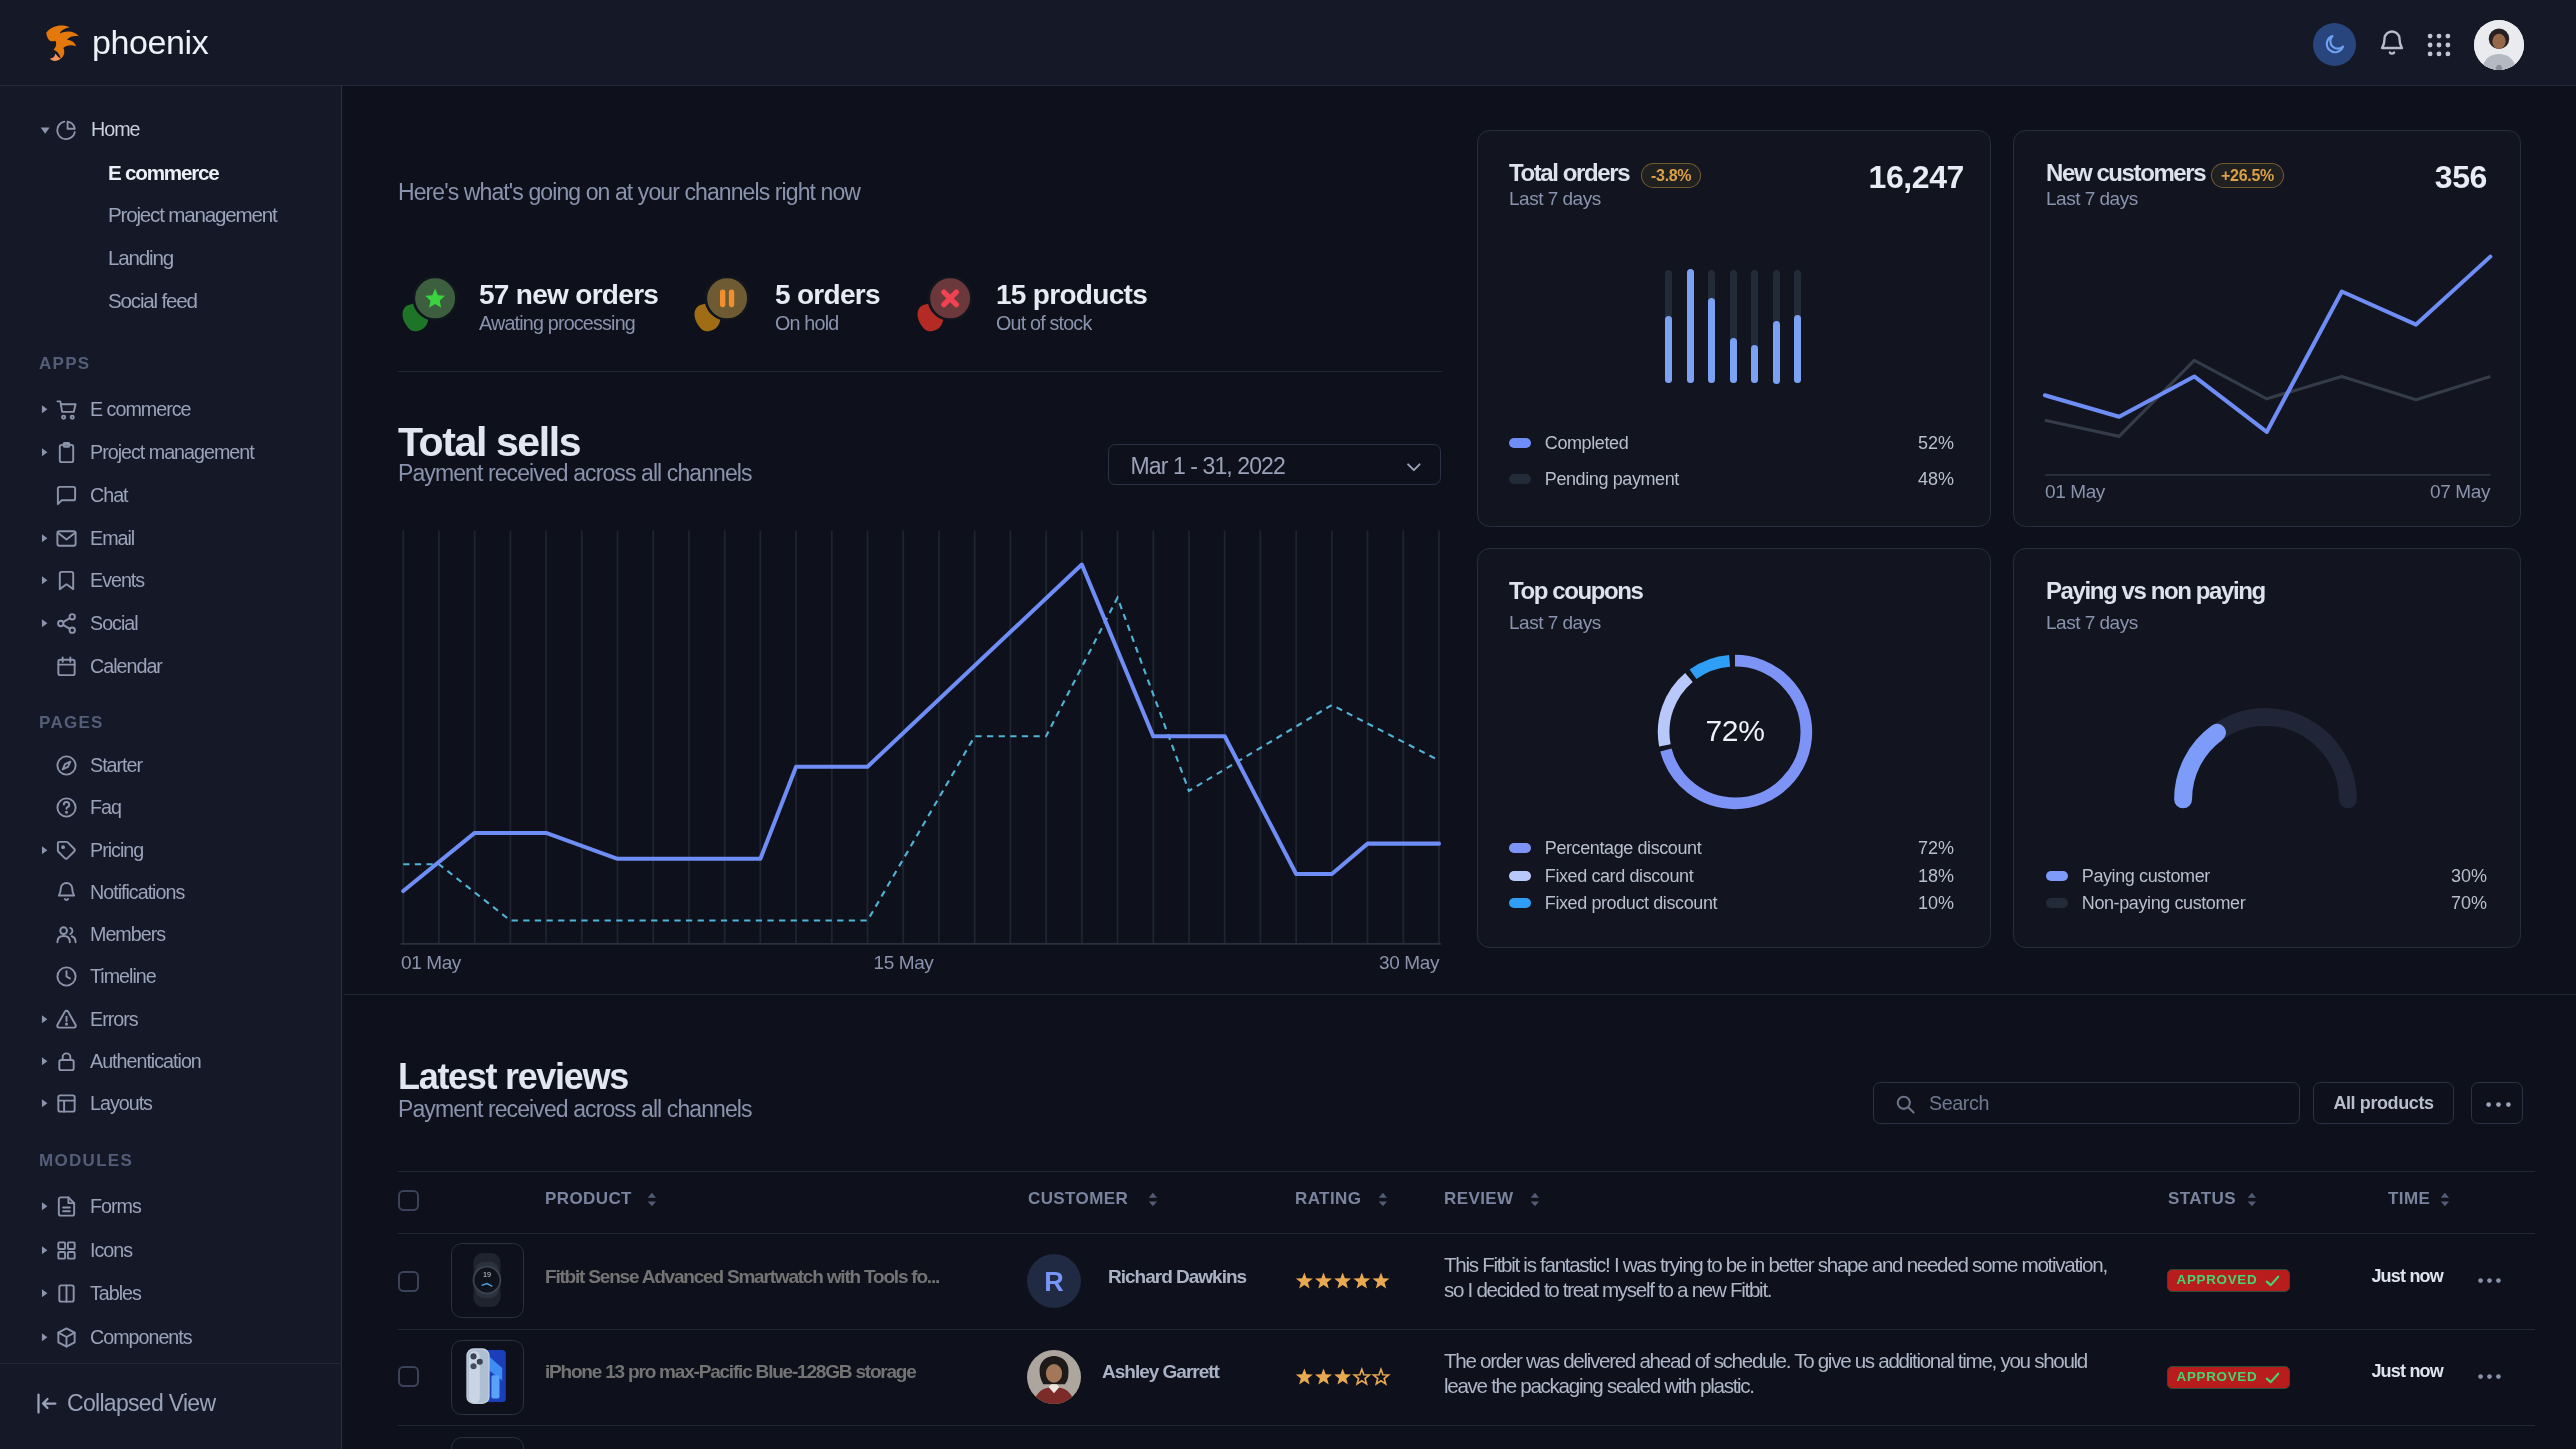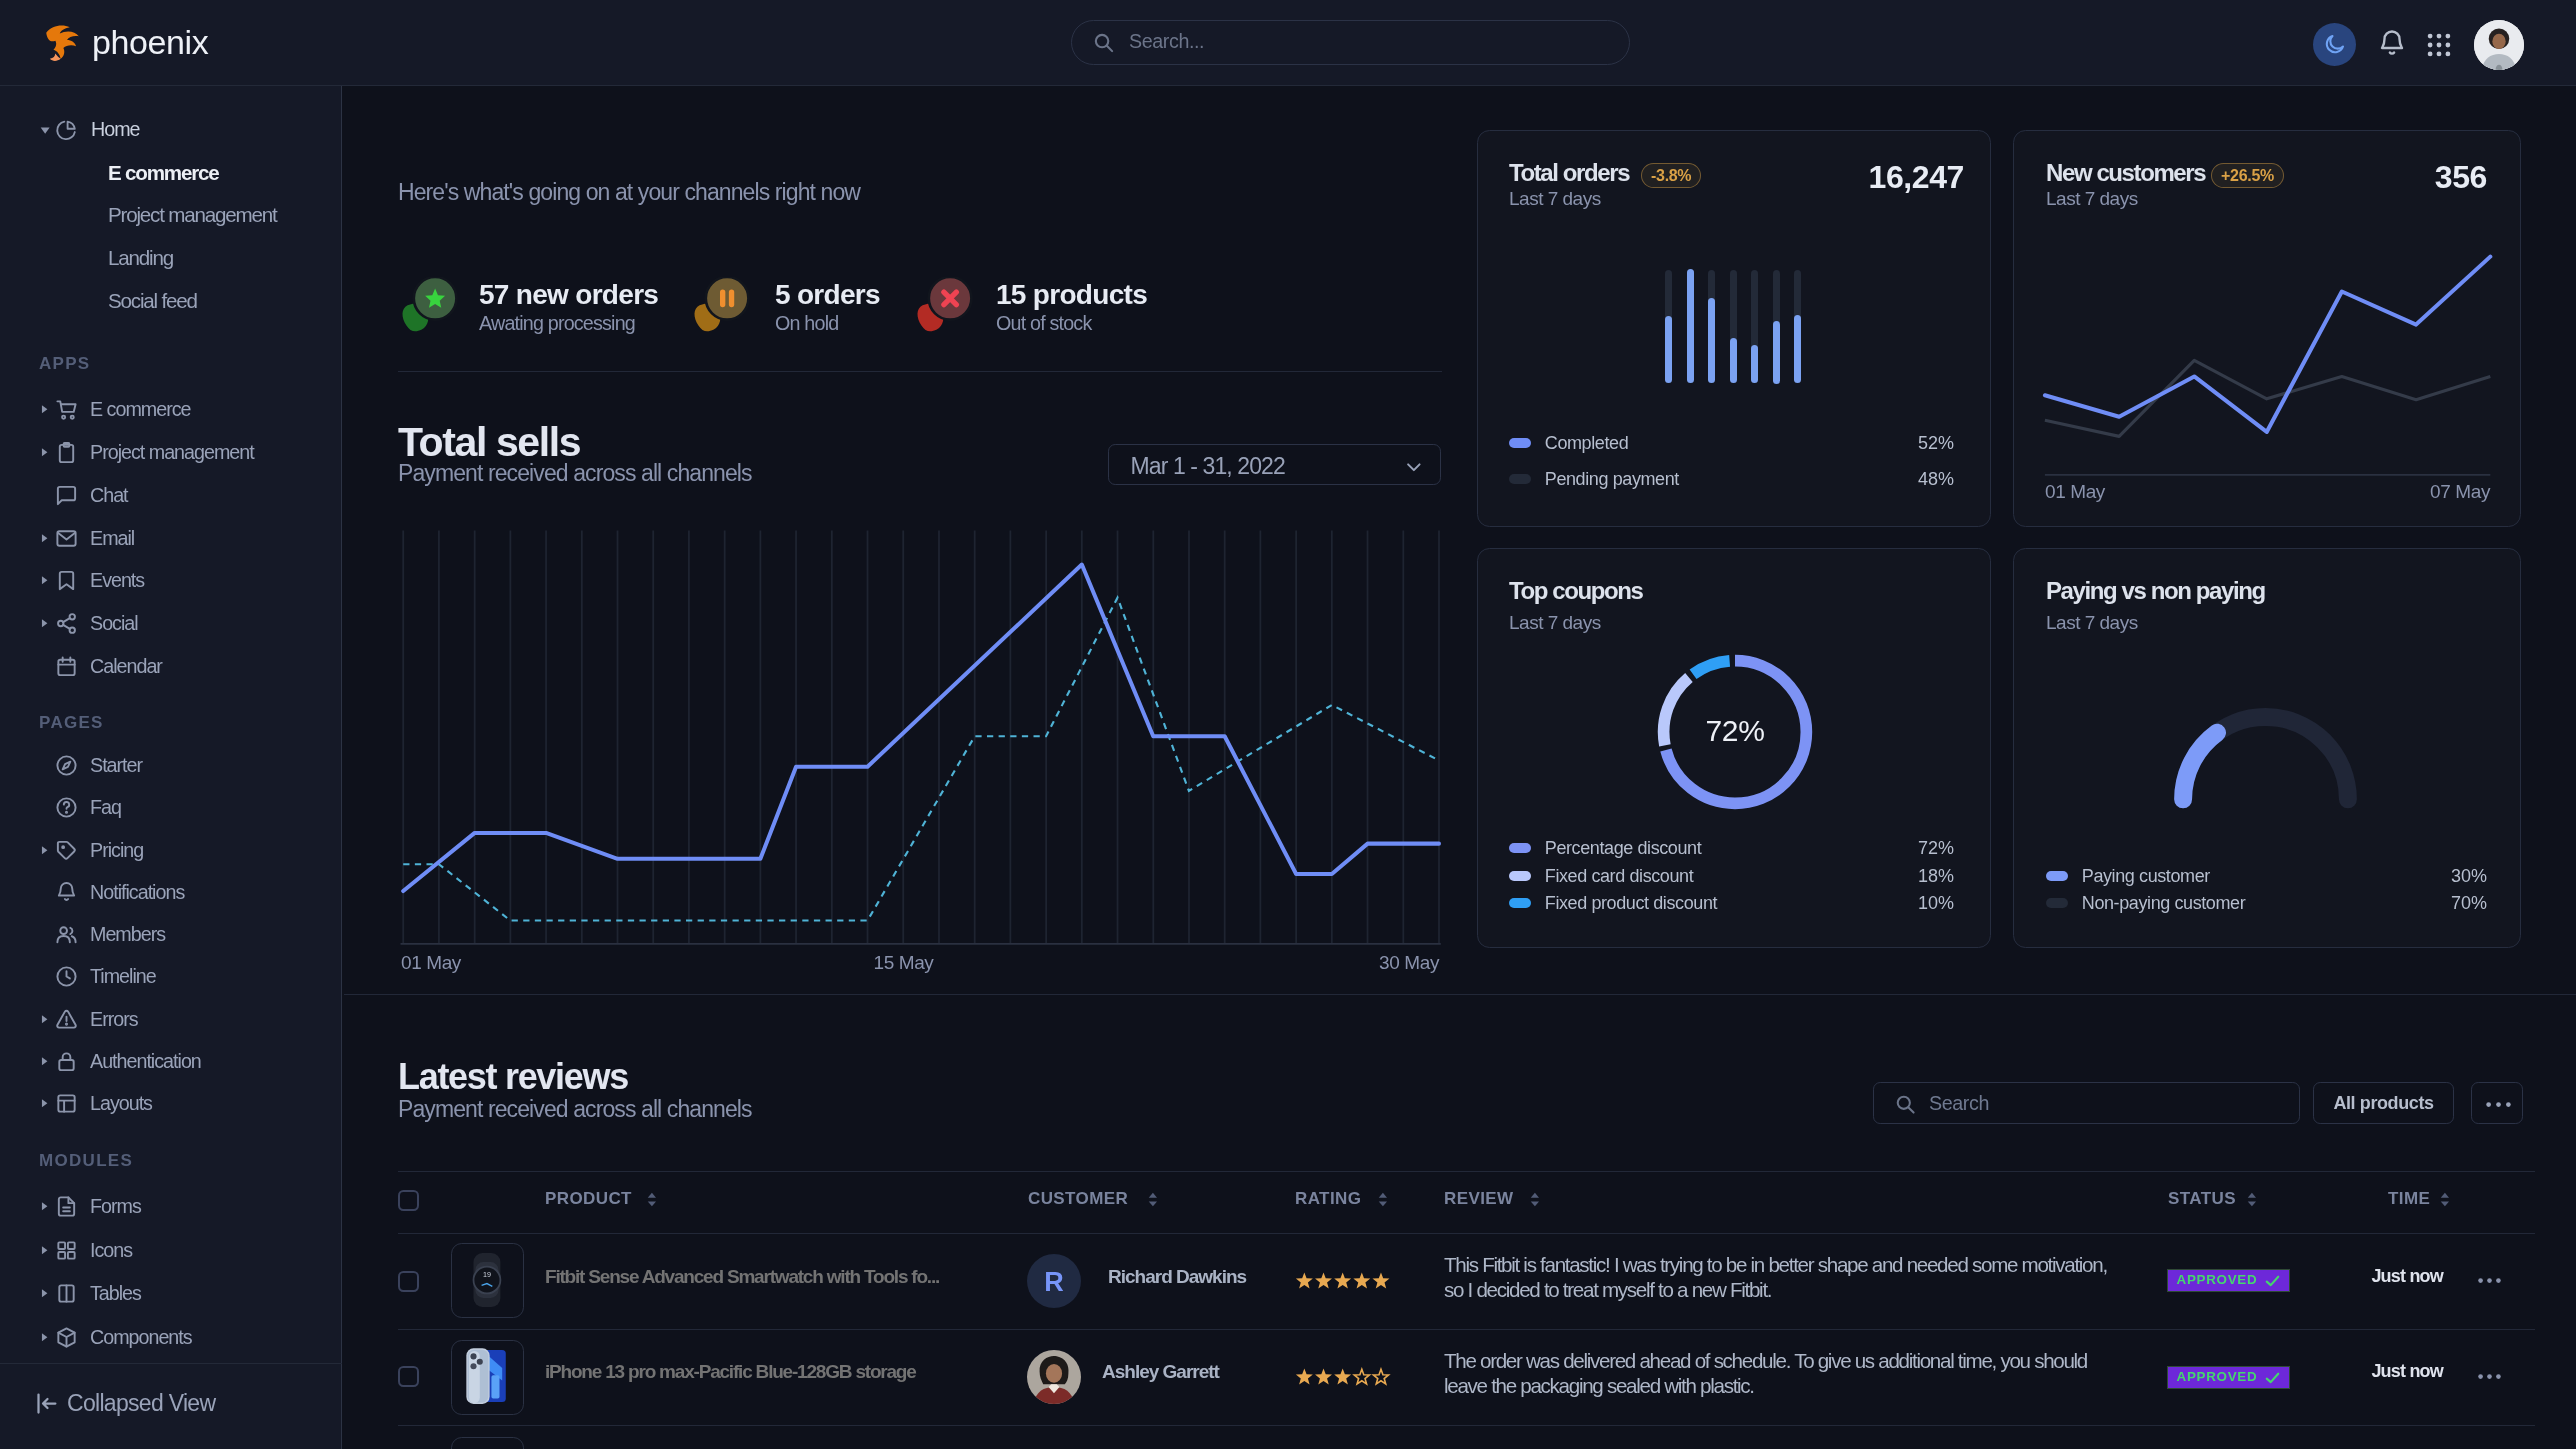--- a/index.html
+++ b/index.html
@@ -50,43 +50,36 @@
   .pct { position:absolute; font-size:18px; color:#b7bfcf; text-align:right; width:90px; }
 
   
   .cb { width:20.6px; height:20.6px; border:2.2px solid #3a425c; border-radius:5.4px; }
   .th { font-size:17px; font-weight:700; color:#7a849e; letter-spacing:0.4px; }
   svg.sort { width:9.8px; height:15px; fill:#525c77; }
   .pimg { width:73px; height:75px; border:1.8px solid #2a3143; border-radius:10.7px; overflow:hidden; }
   .plink { font-size:19px; font-weight:700; color:#737373; letter-spacing:-1.2px; white-space:nowrap; }
   .cname { font-size:19px; font-weight:700; color:#a9b2c4; letter-spacing:-1px; white-space:nowrap; }
   .rev { font-size:20.6px; line-height:25px; color:#aeb7c8; letter-spacing:-1.3px; white-space:nowrap; }
-  .pill { width:123px; height:23px; border:1.8px solid #2f4a36; border-radius:0; background:#6d28d9;
+  .pill { width:123px; height:23px; border:1.8px solid #2f4a36; border-radius:5px; background:#b91c1c;
     color:#45d66e; font-size:13.4px; font-weight:700; letter-spacing:0.7px; text-align:center; }
   .pill span { line-height:20.6px; vertical-align:top; }
   .pill svg { margin-left:3.6px; margin-top:3.6px; vertical-align:top; display:inline-block; }
   .jnow { width:179px; text-align:right; font-size:18px; font-weight:700; color:#dfe3ed; letter-spacing:-0.8px; }
 </style>
 </head>
 <body>
 <div id="page">
 
   <div id="topnav">
     <svg class="abs" style="left:39px;top:19.7px" width="47" height="47" viewBox="0 0 52 52">
       <path d="M8 14 C14 6 26 4 34 8 C28 9 24 12 23 15 C30 11 40 12 44 18 C38 17 33 19 31 22 C36 22 40 25 41 29 C36 27 30 28 27 31 C29 35 28 40 24 43 C23 38 20 34 16 33 C19 30 20 26 18 23 C13 25 9 22 8 14 Z" fill="#e5780b"></path>
       <path d="M24 43 C20 46 15 46 12 43 C16 42 18 40 18 37 C20 40 23 42 24 43 Z" fill="#f5945c"></path>
     </svg>
     <div id="logotext">phoenix</div>
-    <div id="searchpill">
-      <svg class="abs" style="left:19.7px;top:10.7px" width="23" height="23" viewBox="0 0 24 24" fill="none" stroke="#6b7489" stroke-width="2.2" stroke-linecap="round">
-          <circle cx="10.5" cy="10.5" r="6.5"></circle>
-          <path d="M15.5 15.5 L21 21"></path>
-        </svg>
-      <div class="ph">Search...</div>
-    </div>
     <div id="moonbtn">
       <svg class="abs" style="left:9.8px;top:9px" width="24" height="24" viewBox="0 0 24 24" fill="none" stroke="#6fa3f5" stroke-width="2.1" stroke-linecap="round" stroke-linejoin="round">
           <path d="M20 14.5 A8.3 8.3 0 1 1 9.5 4 A6.8 6.8 0 0 0 20 14.5 Z"></path>
         </svg>
     </div>
     <svg class="abs" style="left:2377px;top:28px" width="30" height="32" viewBox="0 0 24 24" fill="none" stroke="#b6bdcb" stroke-width="1.9" stroke-linecap="round" stroke-linejoin="round">
         <path d="M18 8 A6 6 0 0 0 6 8 C6 12 4.5 14.2 4 15.2 L20 15.2 C19.5 14.2 18 12 18 8 Z"></path>
         <path d="M10.3 18.8 a2 2 0 0 0 3.4 0"></path>
       </svg>
     <svg class="abs" style="left:2427px;top:33px" width="24" height="24" viewBox="0 0 27 27">

